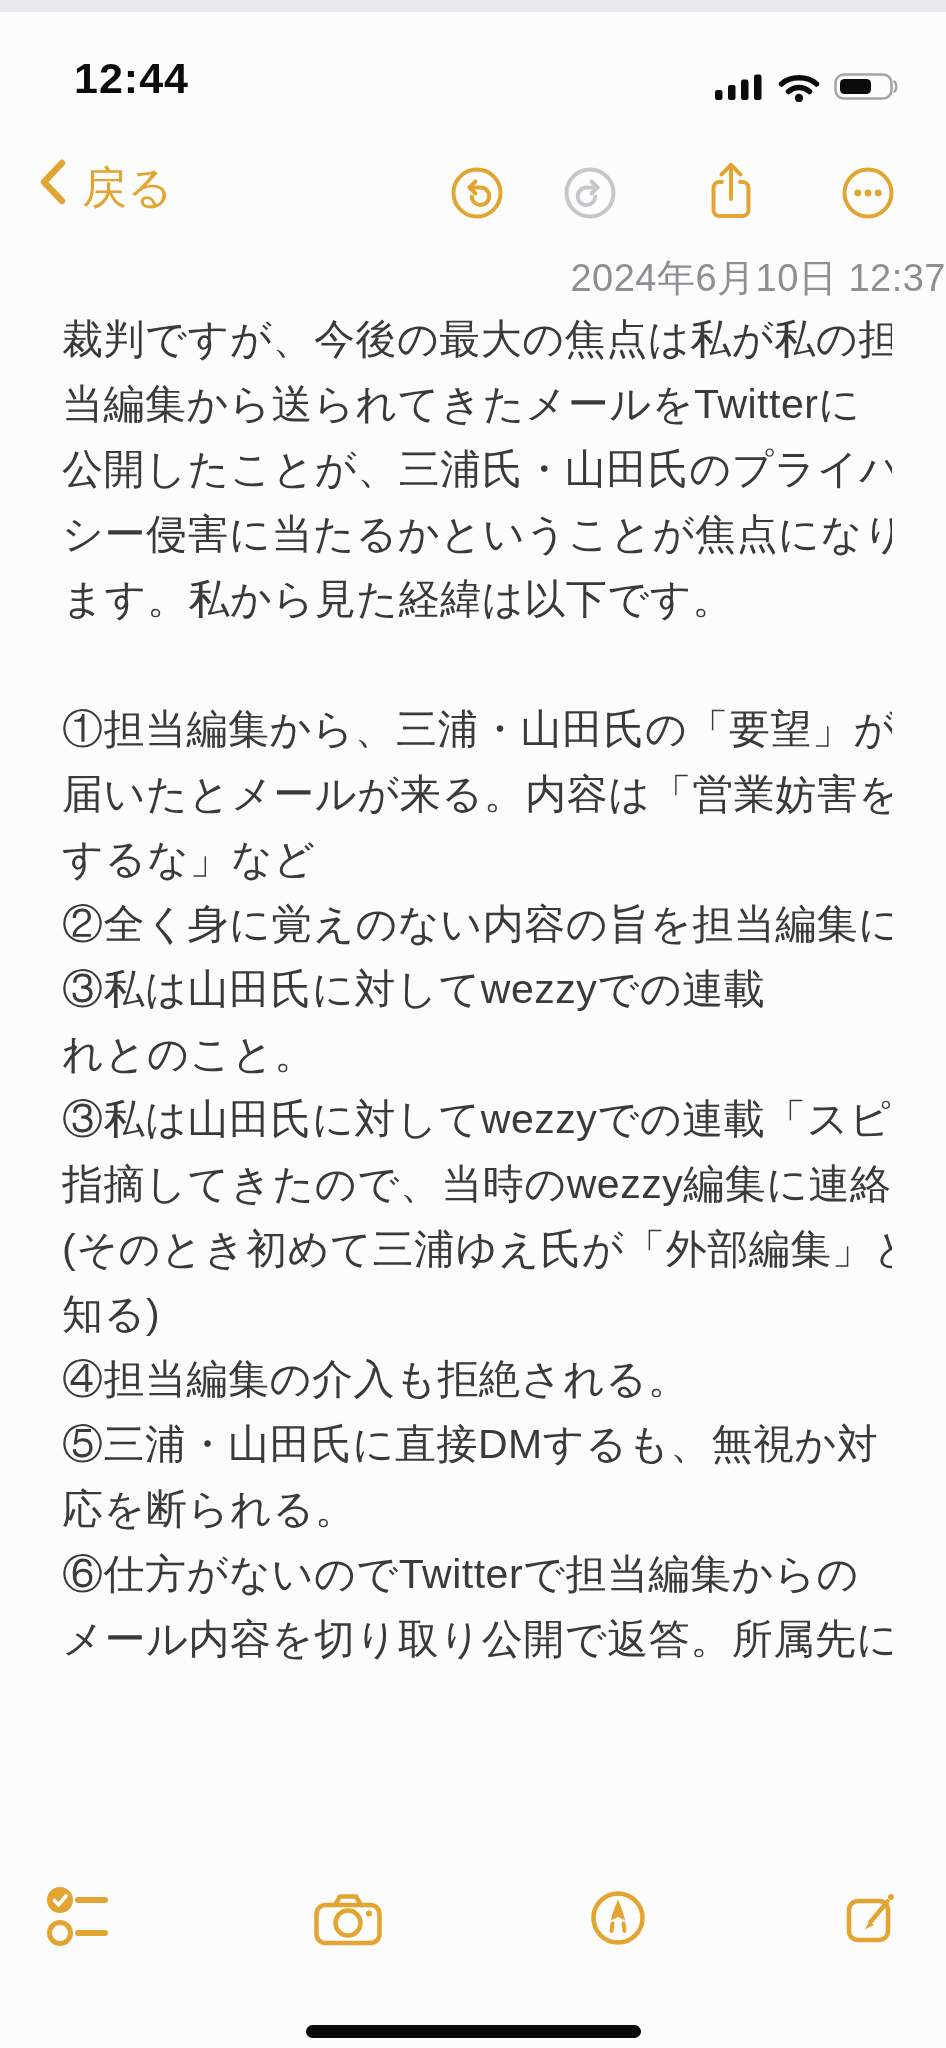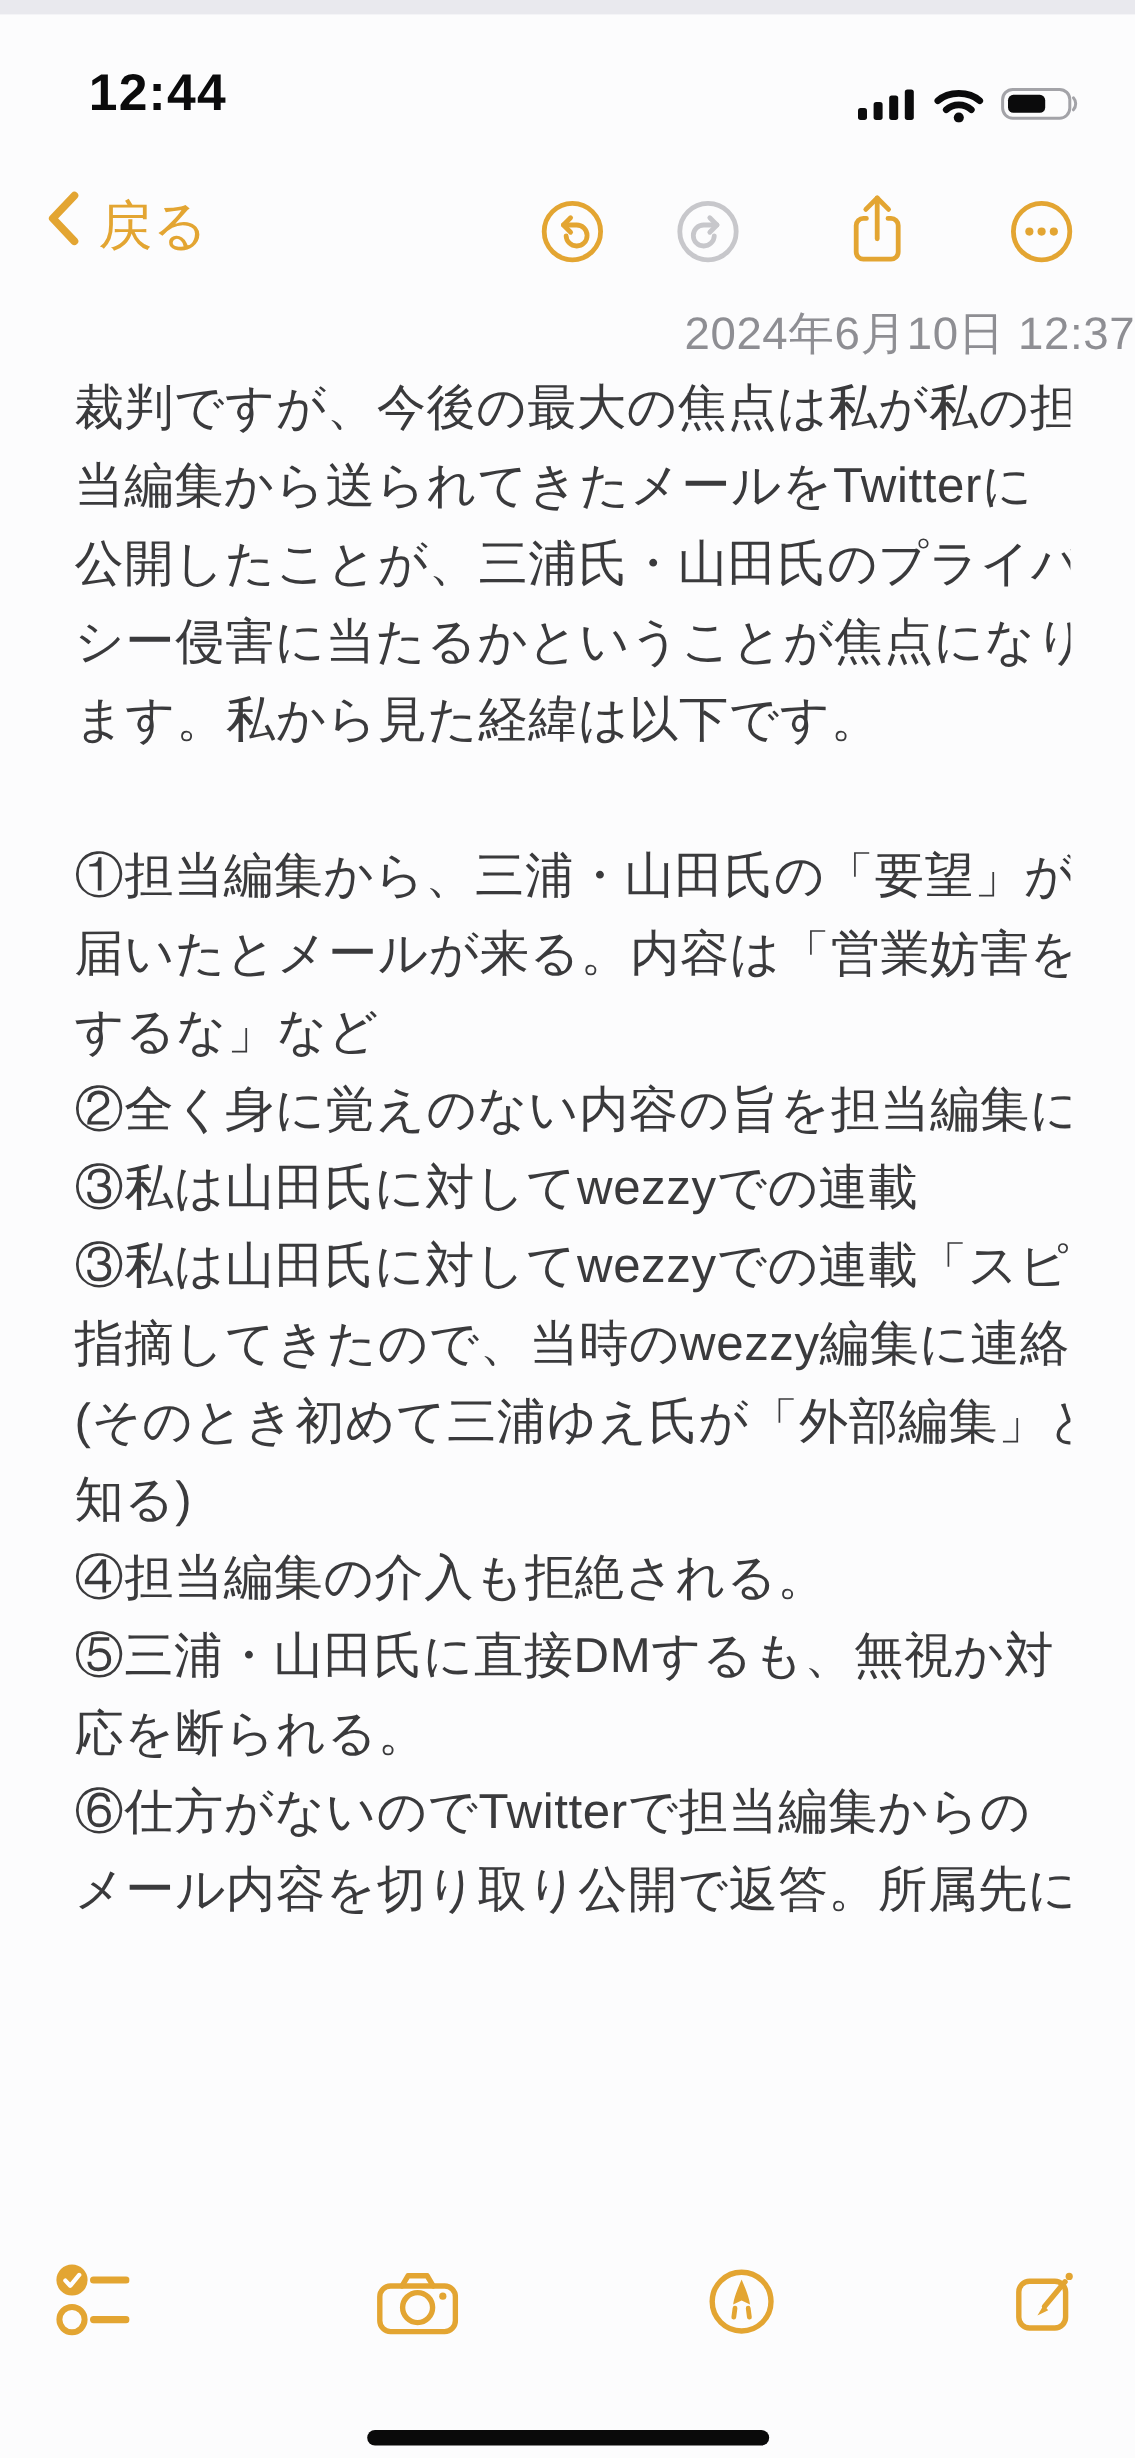--- a/index.html
+++ b/index.html
@@ -173,20 +173,21 @@
       <div class="note-line">当編集から送られてきたメールをTwitterに</div>
       <div class="note-line">公開したことが、三浦氏・山田氏のプライバ</div>
       <div class="note-line">シー侵害に当たるかということが焦点になり</div>
       <div class="note-line">ます。私から見た経緯は以下です。</div>
       <div class="note-line"></div>
       <div class="note-line">①担当編集から、三浦・山田氏の「要望」が</div>
       <div class="note-line">届いたとメールが来る。内容は「営業妨害を</div>
       <div class="note-line">するな」など</div>
       <div class="note-line">②全く身に覚えのない内容の旨を担当編集に</div>
       <div class="note-line">③私は山田氏に対してwezzyでの連載</div>
+      <div class="note-line">れとのこと。</div>
       <div class="note-line">③私は山田氏に対してwezzyでの連載「スピ</div>
       <div class="note-line">指摘してきたので、当時のwezzy編集に連絡</div>
       <div class="note-line">(そのとき初めて三浦ゆえ氏が「外部編集」と</div>
       <div class="note-line">知る)</div>
       <div class="note-line">④担当編集の介入も拒絶される。</div>
       <div class="note-line">⑤三浦・山田氏に直接DMするも、無視か対</div>
       <div class="note-line">応を断られる。</div>
       <div class="note-line">⑥仕方がないのでTwitterで担当編集からの</div>
       <div class="note-line">メール内容を切り取り公開で返答。所属先に</div>
     </div>

